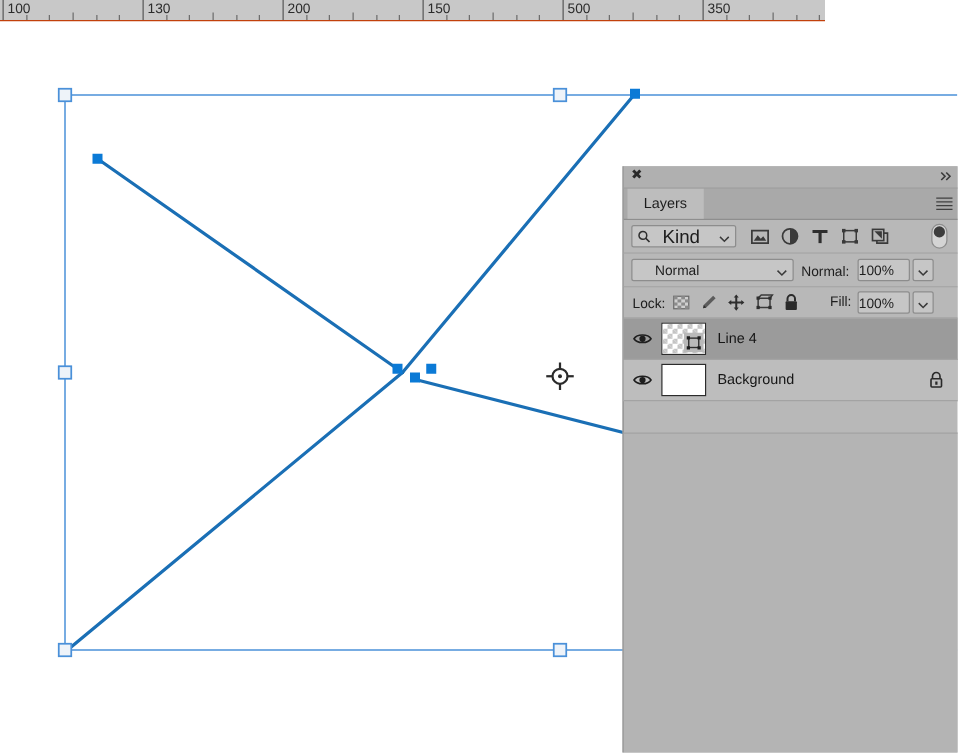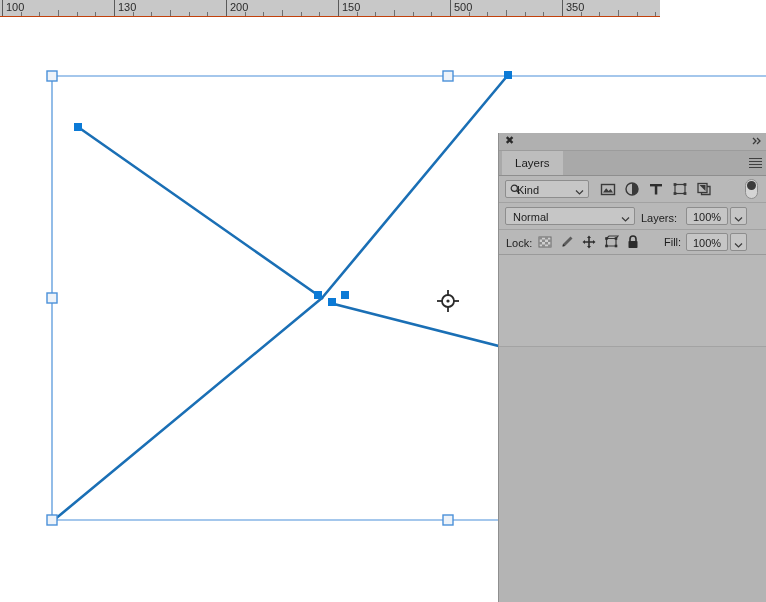--- a/index.html
+++ b/index.html
@@ -153,22 +153,22 @@
     border-radius: 2px;
     box-sizing: border-box;
     cursor: pointer;
   }
   .kind-select .mag {
     position: absolute;
     left: 4px; top: 3px;
   }
   .kind-select .kind-label {
     position: absolute;
-    left: 11px; top: 2px;
-    font-size: 11px;
+    left: 24px; top: 2px;
+    font-size: 15px;
     line-height: 14px;
     color: #1d1d1d;
     text-align: center;
   }
   .kind-select .chev {
     position: absolute;
     right: 4px; top: 5px;
   }
   .ficon {
     position: absolute;
@@ -205,21 +205,21 @@
     left: 6px; top: 4px;
     width: 130px; height: 18px;
     background: #c6c6c6;
     border: 1px solid #8d8d8d;
     border-radius: 2px;
     box-sizing: border-box;
     cursor: pointer;
   }
   .blend-select .blend-label {
     position: absolute;
-    left: 7px; top: 2px;
+    left: 18px; top: 2px;
     font-size: 11px;
     line-height: 14px;
     color: #1d1d1d;
   }
   .blend-select .chev {
     position: absolute;
     right: 4px; top: 5px;
   }
   .lbl {
     position: absolute;
@@ -231,21 +231,20 @@
     position: absolute;
     height: 18px;
     background: #c6c6c6;
     border: 1px solid #8d8d8d;
     border-radius: 2px;
     box-sizing: border-box;
   }
   .numfield .nv {
     position: absolute;
     left: 0; right: 0; top: 2px;
-    text-align: center;
     font-size: 11px;
     line-height: 14px;
     color: #1d1d1d;
   }
   .stepper {
     position: absolute;
     width: 17px; height: 18px;
     background: #c6c6c6;
     border: 1px solid #8d8d8d;
     border-radius: 2px;
@@ -501,21 +500,21 @@
 
     <div class="blend-row">
       <div class="blend-select">
         <span class="blend-label">Normal</span>
         <span class="chev">
           <svg width="9" height="7" viewBox="0 0 9 7">
               <path d="M1 1.5 L4.5 5 L8 1.5" fill="none" stroke="#3a3a3a" stroke-width="1.2"></path>
             </svg>
         </span>
       </div>
-      <span class="lbl" style="left:142px; top:8px;">Layers:</span>
+      <span class="lbl" style="left:142px; top:8px;">Normal:</span>
       <div class="numfield" style="left:187px; top:4px; width:42px;">
         <span class="nv">100%</span>
       </div>
       <div class="stepper" style="left:231px; top:4px;">
         <span class="chev">
           <svg width="9" height="7" viewBox="0 0 9 7">
               <path d="M1 1.5 L4.5 5 L8 1.5" fill="none" stroke="#3a3a3a" stroke-width="1.2"></path>
             </svg>
         </span>
       </div>
@@ -572,17 +571,48 @@
       <div class="stepper" style="left:231px; top:3px;">
         <span class="chev">
           <svg width="9" height="7" viewBox="0 0 9 7">
               <path d="M1 1.5 L4.5 5 L8 1.5" fill="none" stroke="#3a3a3a" stroke-width="1.2"></path>
             </svg>
         </span>
       </div>
     </div>
 
     <div class="layer-list" id="layer-list">
+        <div class="layer-row selected">
+          <div class="eye"><svg width="16" height="14" viewBox="0 0 16 14">
+              <path d="M1.2 7 C3.6 3 12.4 3 14.8 7 C12.4 11 3.6 11 1.2 7 Z" fill="none" stroke="#1e1e1e" stroke-width="1.3"></path>
+              <circle cx="8" cy="7" r="2.5" fill="#1e1e1e"></circle>
+            </svg></div>
+          <div class="thumb-wrap">
+            <div class="checker"></div>
+            <div style="position: absolute; right: 1px; bottom: 1px; width: 16px; height: 16px;"><svg width="16" height="16" viewBox="0 0 16 16">
+                <rect x="0" y="0" width="16" height="16" fill="#b9b9b9"></rect>
+                <rect x="4" y="4.5" width="8" height="7.5" fill="none" stroke="#2e2e2e" stroke-width="1.1"></rect>
+                <rect x="2.4" y="3" width="2.6" height="2.6" fill="#1e1e1e"></rect>
+                <rect x="11" y="3" width="2.6" height="2.6" fill="#1e1e1e"></rect>
+                <rect x="2.4" y="11" width="2.6" height="2.6" fill="#1e1e1e"></rect>
+                <rect x="11" y="11" width="2.6" height="2.6" fill="#1e1e1e"></rect>
+              </svg></div>
+          </div>
+          <div class="lname">Line 4</div>
+        </div>
+        <div class="layer-row normal">
+          <div class="eye"><svg width="16" height="14" viewBox="0 0 16 14">
+              <path d="M1.2 7 C3.6 3 12.4 3 14.8 7 C12.4 11 3.6 11 1.2 7 Z" fill="none" stroke="#1e1e1e" stroke-width="1.3"></path>
+              <circle cx="8" cy="7" r="2.5" fill="#1e1e1e"></circle>
+            </svg></div>
+          <div class="thumb-wrap"></div>
+          <div class="lname">Background</div>
+          <div class="rlock"><svg width="14" height="16" viewBox="0 0 14 16">
+              <path d="M4 7 L4 5 A3 3 0 0 1 10 5 L10 7" fill="none" stroke="#2a2a2a" stroke-width="1.3"></path>
+              <rect x="2.8" y="7" width="8.4" height="6.6" rx="0.8" fill="none" stroke="#2a2a2a" stroke-width="1.3"></rect>
+              <rect x="6.2" y="9.2" width="1.8" height="2.6" fill="#2a2a2a"></rect>
+            </svg></div>
+        </div>
       </div>
 
     <div class="panel-filler"></div>
   </div>
 </div>
 
 </body></html>

